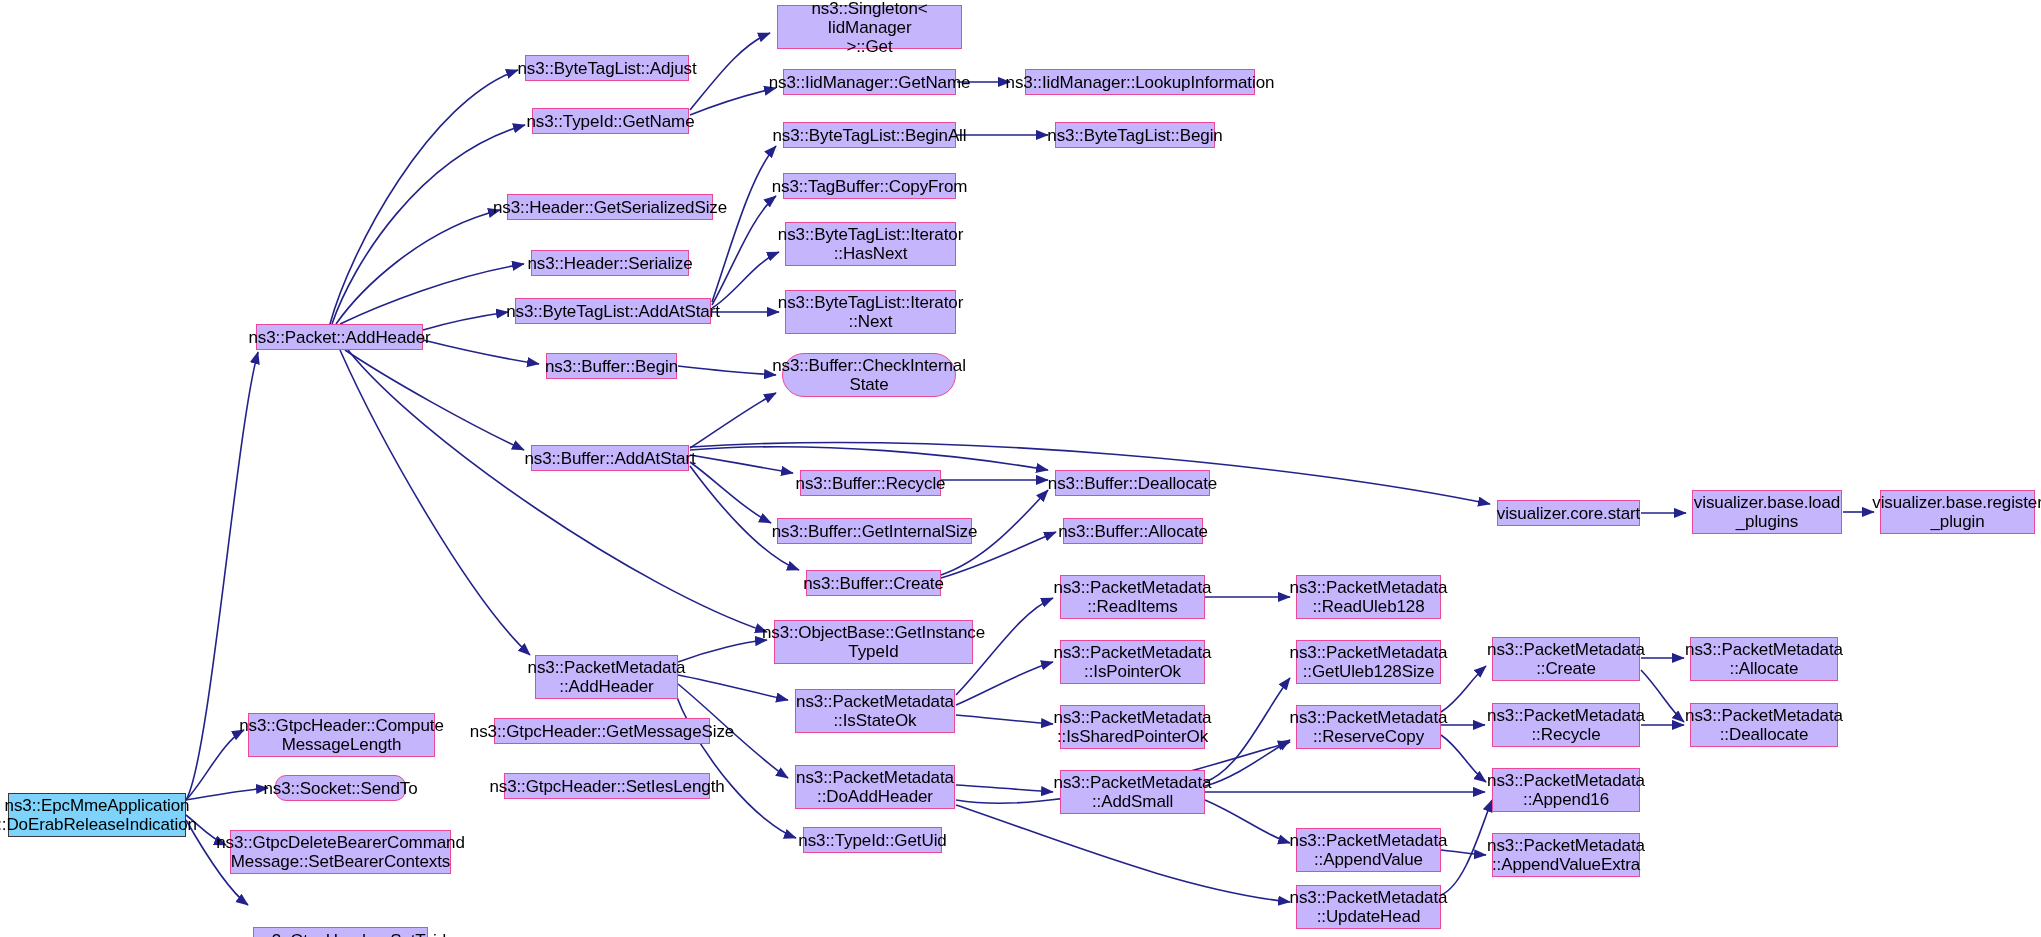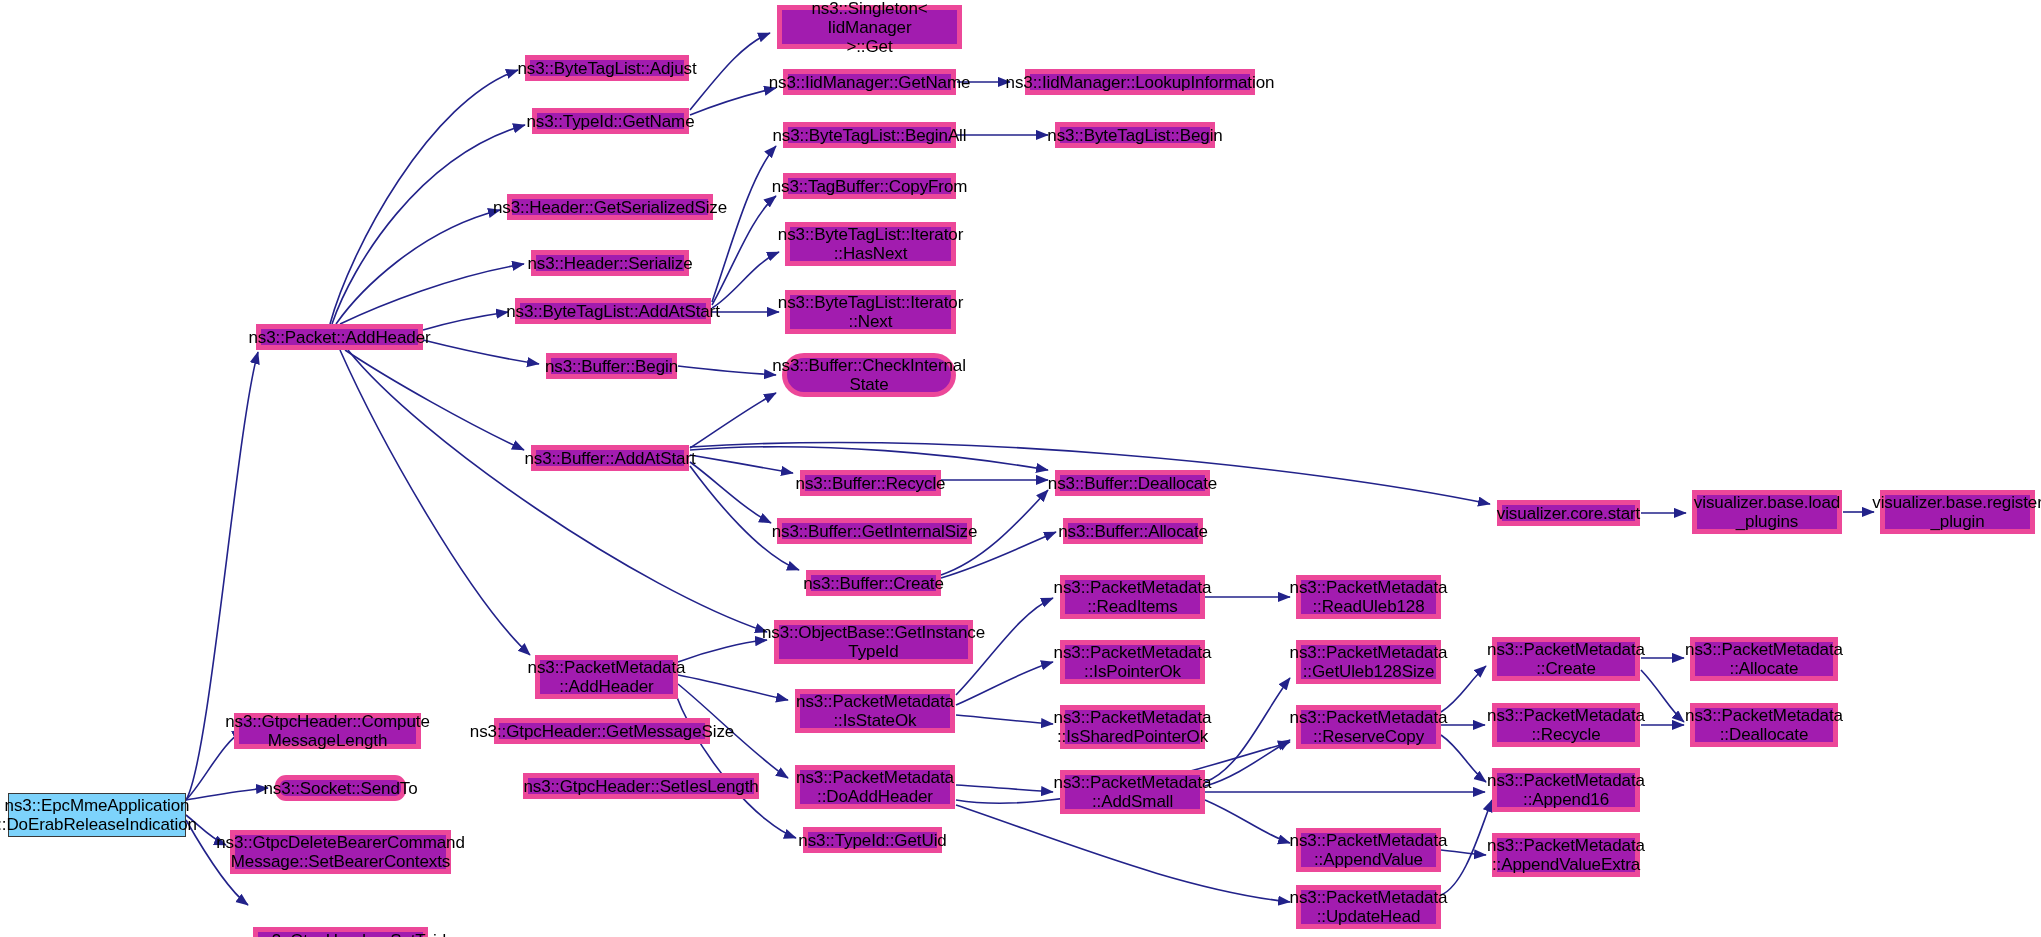--- a/index.html
+++ b/index.html
@@ -18,22 +18,22 @@
   #edges {
     position: absolute;
     left: 0; top: 0;
     width: 2041px;
     height: 937px;
     pointer-events: none;
   }
   .node {
     position: absolute;
     box-sizing: border-box;
-    border: 5px solid #ec4899;
-    background: #a21caf;
+    border: 1px solid #ec4899;
+    background: #c4b5fd;
     color: #000000;
     display: flex;
     align-items: center;
     justify-content: center;
     text-align: center;
     font-size: 17px;
     line-height: 19px;
     letter-spacing: -0.1px;
     white-space: pre-line;
     padding: 0 4px;
@@ -111,37 +111,37 @@
         <path d="M 1641 670 C 1660 690 1670 710 1684 722" marker-end="url(#arrow)"></path>
         <path d="M 1641 725 L 1684 725" marker-end="url(#arrow)"></path>
         <path d="M 1641 513 L 1686 513" marker-end="url(#arrow)"></path>
         <path d="M 1843 512 L 1874 512" marker-end="url(#arrow)"></path>
       </g>
   </svg>
   <div id="node-layer">
       <div class="node root" style="left: 8px; top: 793px; width: 178px; height: 44px;">ns3::EpcMmeApplication
 ::DoErabReleaseIndication</div>
       <div class="node" style="left: 256px; top: 324px; width: 167px; height: 26px;">ns3::Packet::AddHeader</div>
-      <div class="node" style="left: 234px; top: 713px; width: 187px; height: 36px;">ns3::GtpcHeader::Compute
+      <div class="node" style="left: 248px; top: 713px; width: 187px; height: 44px;">ns3::GtpcHeader::Compute
 MessageLength</div>
       <div class="node" style="left: 275px; top: 775px; width: 131px; height: 26px; border-radius: 11px;">ns3::Socket::SendTo</div>
       <div class="node" style="left: 230px; top: 830px; width: 221px; height: 44px;">ns3::GtpcDeleteBearerCommand
 Message::SetBearerContexts</div>
       <div class="node" style="left: 253px; top: 927px; width: 175px; height: 26px; padding-left: 23px;">ns3::GtpcHeader::SetTeid</div>
       <div class="node" style="left: 525px; top: 55px; width: 164px; height: 26px;">ns3::ByteTagList::Adjust</div>
       <div class="node" style="left: 532px; top: 108px; width: 157px; height: 26px;">ns3::TypeId::GetName</div>
       <div class="node" style="left: 507px; top: 194px; width: 206px; height: 26px;">ns3::Header::GetSerializedSize</div>
       <div class="node" style="left: 531px; top: 250px; width: 158px; height: 26px;">ns3::Header::Serialize</div>
       <div class="node" style="left: 515px; top: 298px; width: 196px; height: 26px;">ns3::ByteTagList::AddAtStart</div>
       <div class="node" style="left: 546px; top: 353px; width: 131px; height: 26px;">ns3::Buffer::Begin</div>
       <div class="node" style="left: 531px; top: 445px; width: 158px; height: 26px;">ns3::Buffer::AddAtStart</div>
       <div class="node" style="left: 535px; top: 655px; width: 143px; height: 44px;">ns3::PacketMetadata
 ::AddHeader</div>
       <div class="node" style="left: 494px; top: 718px; width: 216px; height: 26px;">ns3::GtpcHeader::GetMessageSize</div>
-      <div class="node" style="left: 504px; top: 773px; width: 236px; height: 26px; margin-left: 19px;">ns3::GtpcHeader::SetIesLength</div>
+      <div class="node" style="left: 504px; top: 773px; width: 206px; height: 26px;">ns3::GtpcHeader::SetIesLength</div>
       <div class="node" style="left: 777px; top: 5px; width: 185px; height: 44px;">ns3::Singleton&lt; IidManager
 &gt;::Get</div>
       <div class="node" style="left: 783px; top: 69px; width: 173px; height: 26px;">ns3::IidManager::GetName</div>
       <div class="node" style="left: 783px; top: 122px; width: 173px; height: 26px;">ns3::ByteTagList::BeginAll</div>
       <div class="node" style="left: 783px; top: 173px; width: 173px; height: 26px;">ns3::TagBuffer::CopyFrom</div>
       <div class="node" style="left: 785px; top: 222px; width: 171px; height: 44px;">ns3::ByteTagList::Iterator
 ::HasNext</div>
       <div class="node" style="left: 785px; top: 290px; width: 171px; height: 44px;">ns3::ByteTagList::Iterator
 ::Next</div>
       <div class="node" style="left: 782px; top: 353px; width: 174px; height: 44px; border-radius: 22px;">ns3::Buffer::CheckInternal

